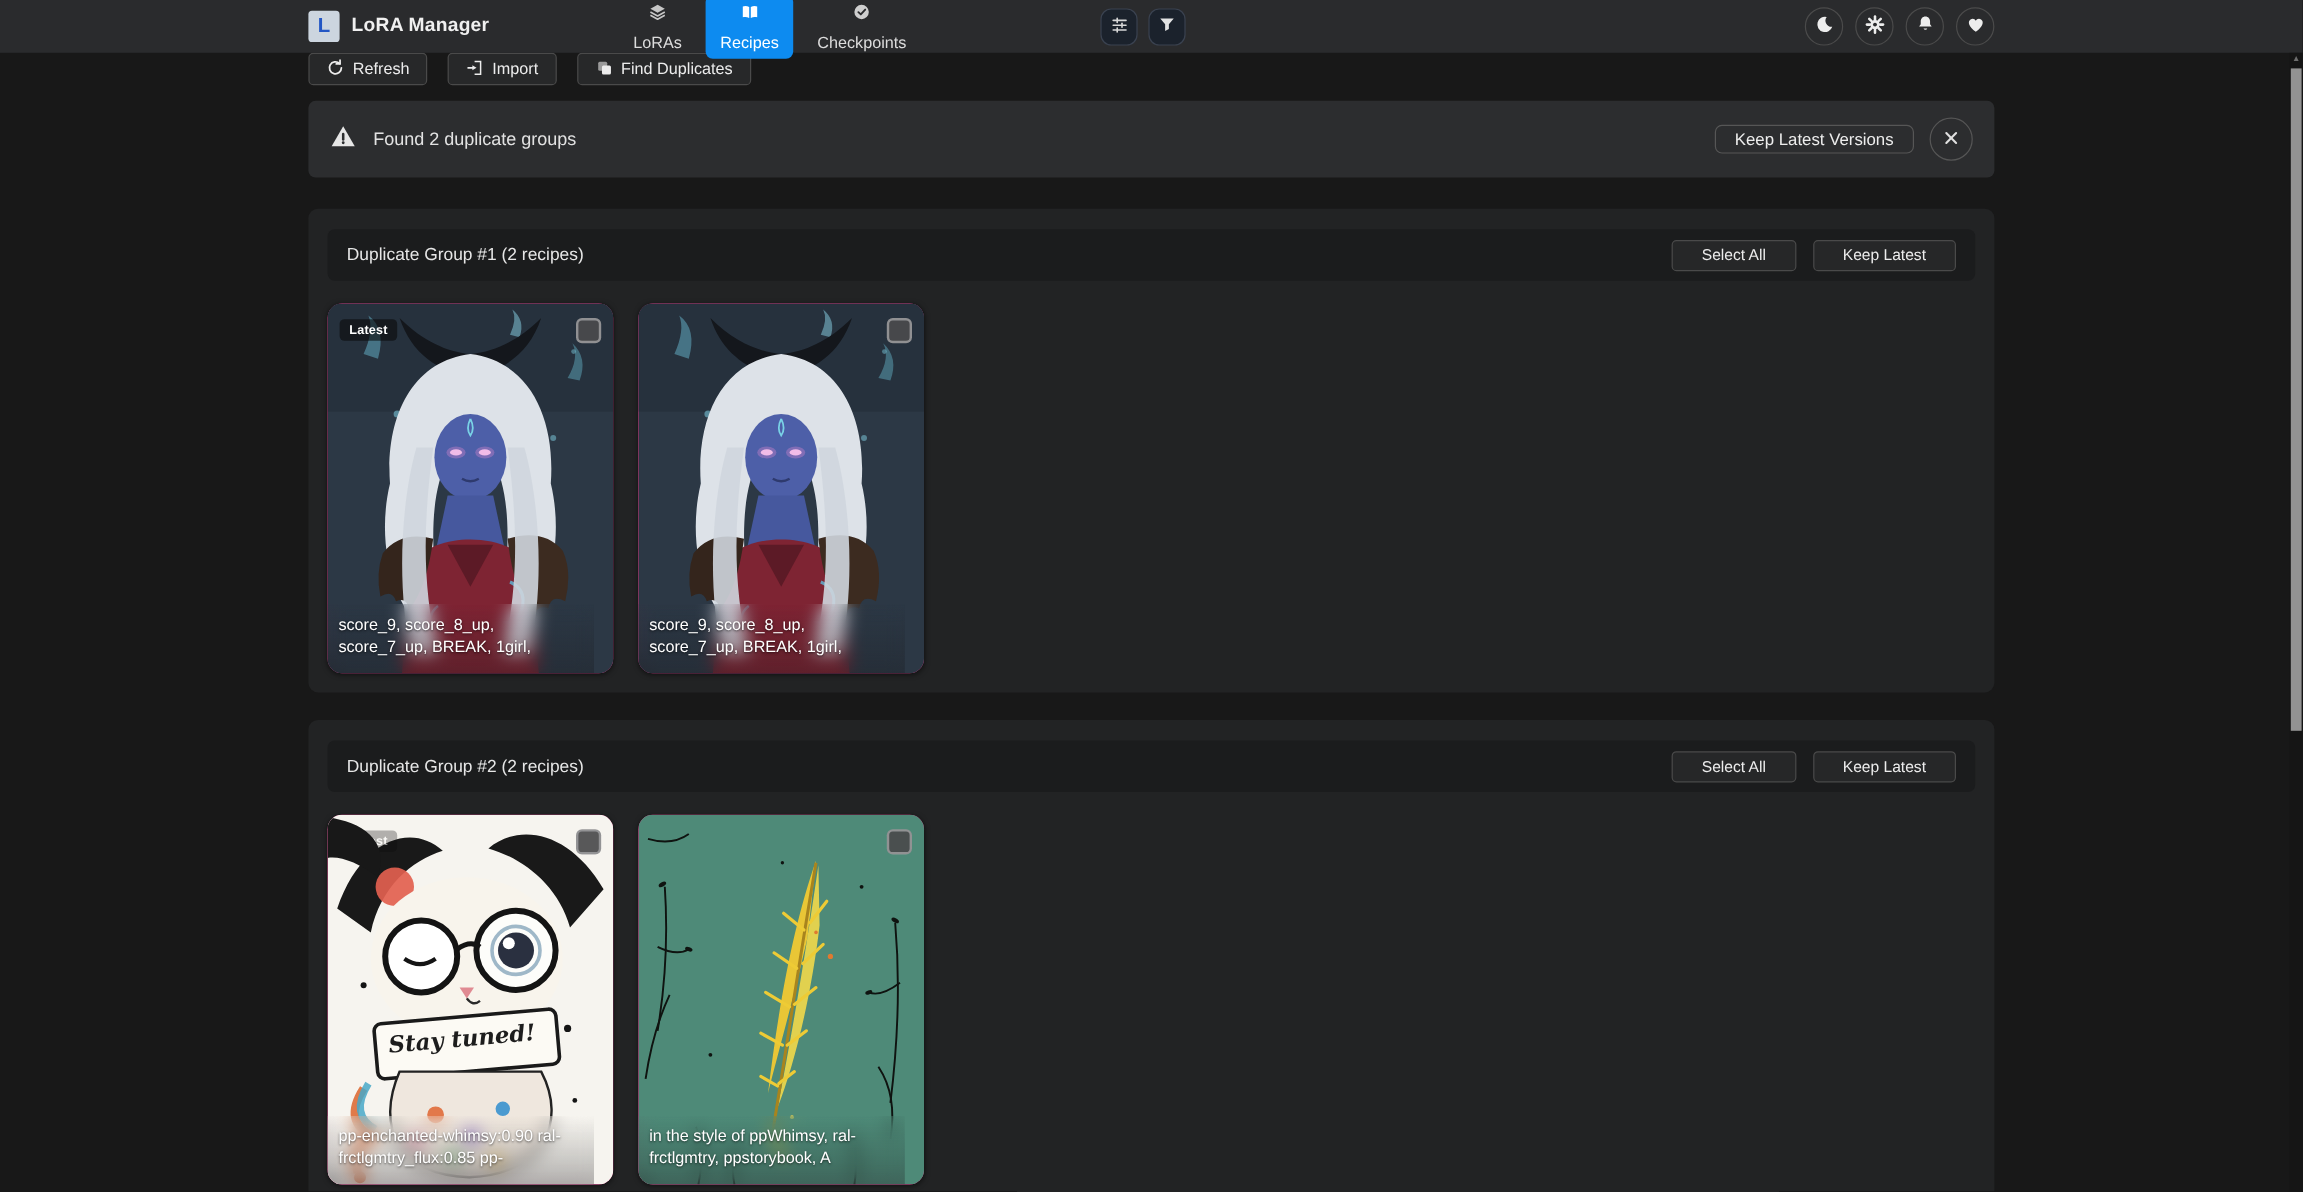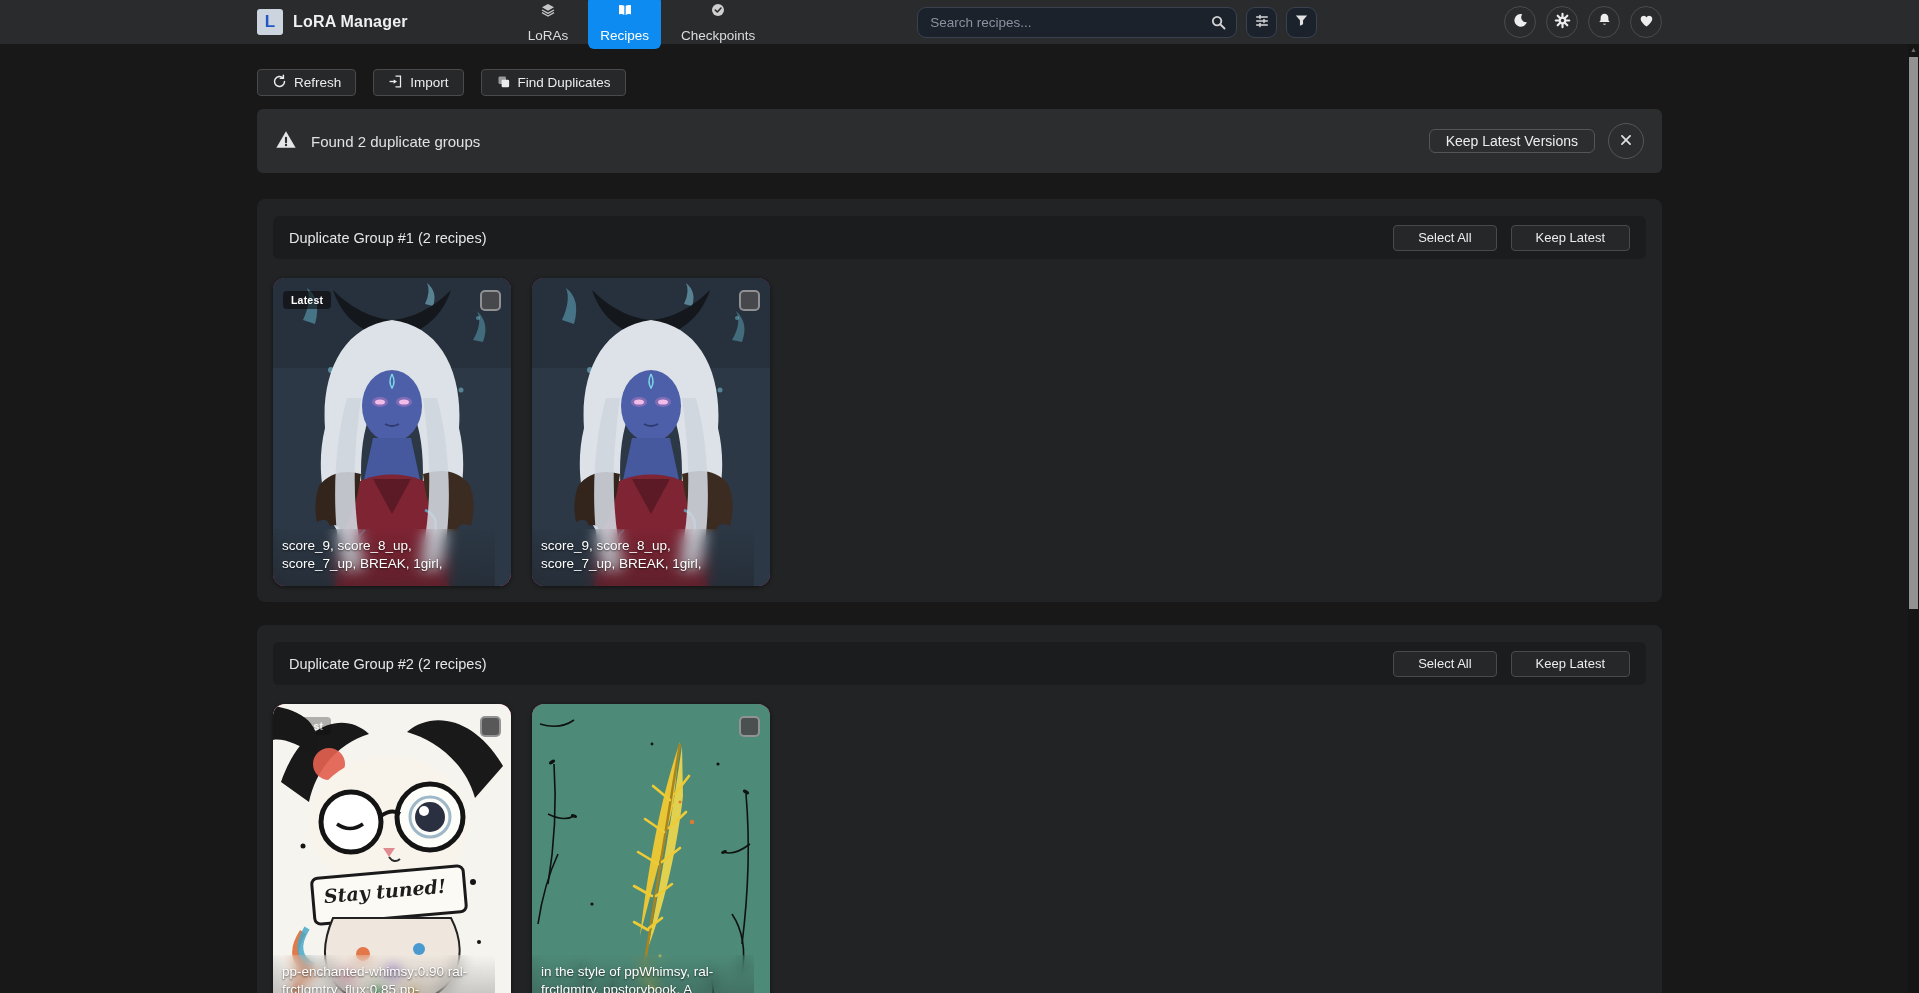--- a/index.html
+++ b/index.html
@@ -25,21 +25,21 @@
   .search-box input::placeholder{color:#8a92a0;}
   .search-glyph{position:absolute;right:10px;top:7px;}
   .icon-btn{width:31px;height:31px;background:#1b222c;border:1px solid #3a4250;border-radius:9px;
             display:flex;align-items:center;justify-content:center;cursor:pointer;padding:0;}
   .nav-actions{margin-left:auto;display:flex;align-items:center;gap:10px;}
   .circle-btn{width:32px;height:32px;border-radius:50%;border:1px solid #4b4b4b;background:transparent;
               display:flex;align-items:center;justify-content:center;cursor:pointer;padding:0;}
 
   
   .content{width:1405px;margin:0 auto;}
-  .toolbar{display:flex;gap:17px;margin-top:25px;}
+  .toolbar{display:flex;gap:17px;}
   .tool-btn{display:flex;align-items:center;gap:7px;height:27px;padding:0 14px;background:#272829;
             border:1px solid #4a4a4a;border-radius:4px;color:#ececec;font-size:13.5px;cursor:pointer;font-family:inherit;}
 
   .alert{margin-top:13px;height:64px;background:#2c2d2f;border-radius:6px;display:flex;align-items:center;
          padding:0 18px;box-sizing:border-box;}
   .alert-left{display:flex;align-items:center;gap:14px;color:#e2e2e2;font-size:15px;}
   .alert-right{margin-left:auto;display:flex;align-items:center;gap:13px;}
   .ghost-btn{height:24px;padding:0 16px;background:transparent;border:1px solid #565656;border-radius:6px;
              color:#ededed;font-size:14px;cursor:pointer;font-family:inherit;}
   .delete-group{height:36px;border:1px solid #4a4a4a;border-radius:6px;display:flex;align-items:center;
@@ -222,27 +222,20 @@
         </a>
         <a class="nav-link">
           <span><svg width="16" height="16" viewBox="0 0 24 24">
                 <circle cx="12" cy="12" r="9" fill="#cfcfcf"></circle>
                 <polyline points="8,12.2 11,15 16.5,9" fill="none" stroke="#2a2b2d" stroke-width="2.4" stroke-linecap="round" stroke-linejoin="round"></polyline>
               </svg></span>
           <span>Checkpoints</span>
         </a>
       </nav>
       <div class="search-area">
-        <div class="search-box">
-          <input type="text" placeholder="Search recipes..." style="">
-          <span class="search-glyph"><svg width="17" height="17" viewBox="0 0 24 24" fill="none" stroke="#d2d2d2" stroke-width="2.6" stroke-linecap="round">
-                <circle cx="10" cy="10" r="6"></circle>
-                <line x1="14.8" y1="14.8" x2="20.5" y2="20.5"></line>
-              </svg></span>
-        </div>
         <button class="icon-btn">
           <span><svg width="16" height="16" viewBox="0 0 24 24" stroke="#d8d8d8" stroke-width="2" fill="none" stroke-linecap="round">
                 <line x1="4" y1="6" x2="20" y2="6"></line>
                 <line x1="4" y1="12" x2="20" y2="12"></line>
                 <line x1="4" y1="18" x2="20" y2="18"></line>
                 <line x1="9" y1="3.5" x2="9" y2="8.5"></line>
                 <line x1="15" y1="9.5" x2="15" y2="14.5"></line>
                 <line x1="9" y1="15.5" x2="9" y2="20.5"></line>
               </svg></span>
         </button>

